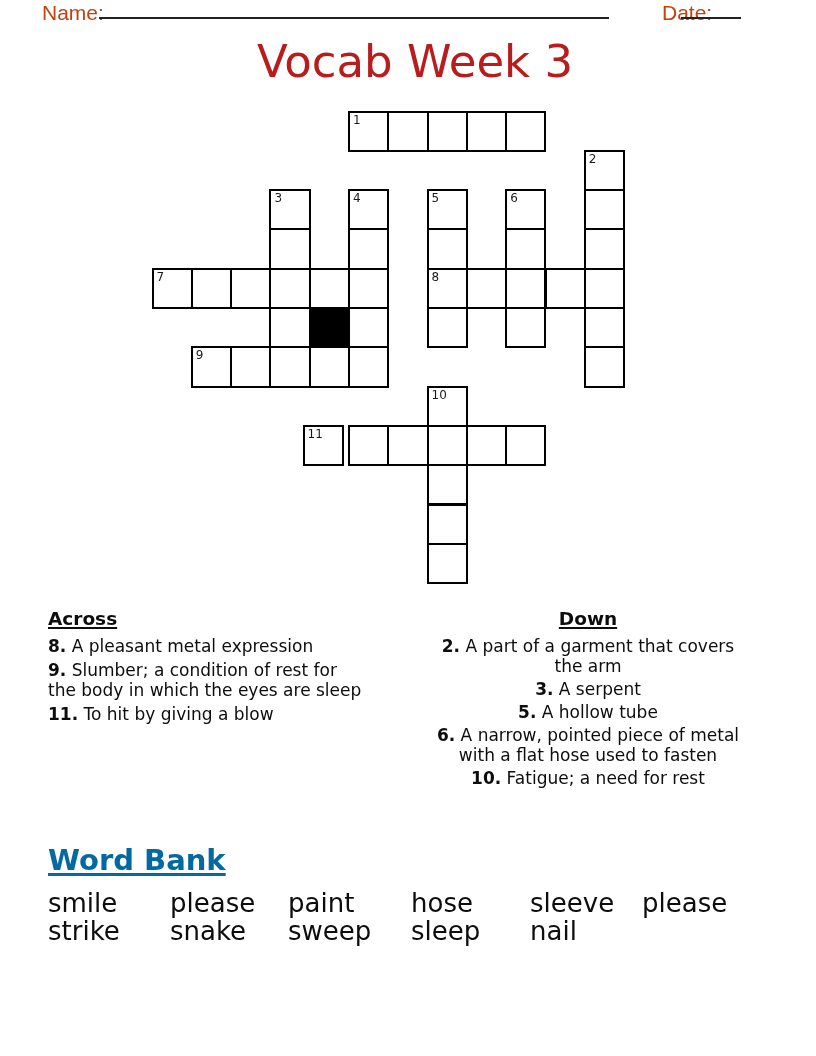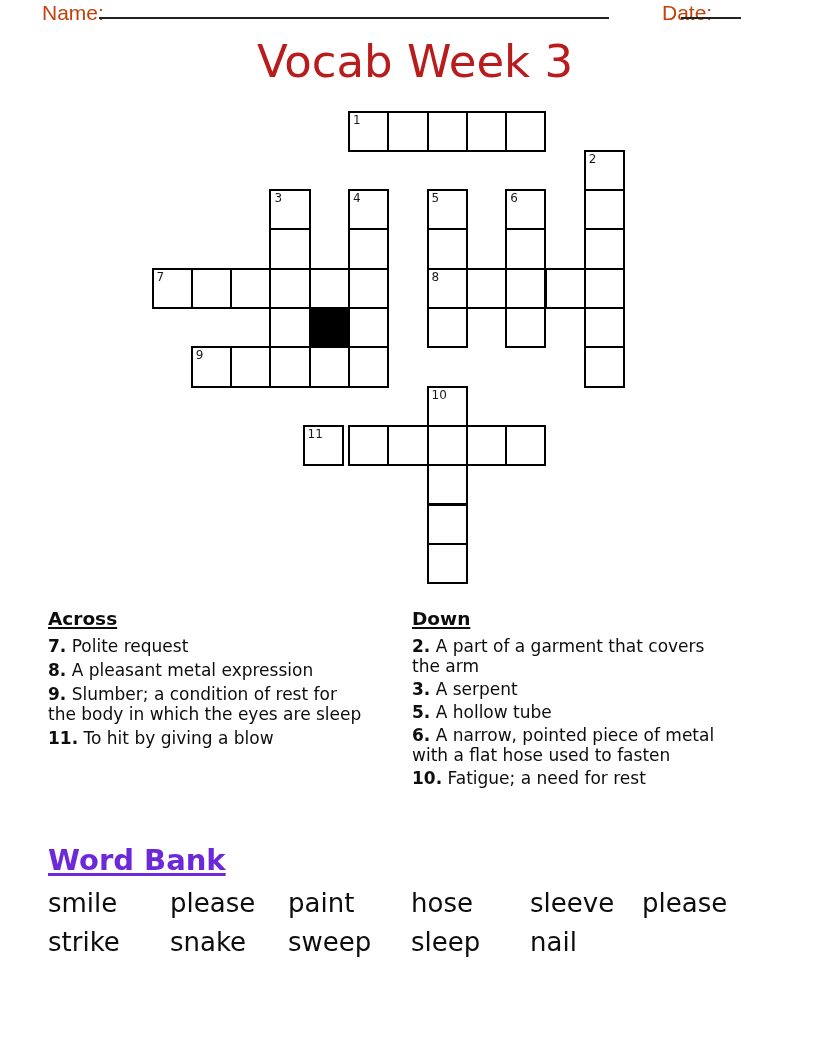--- a/index.html
+++ b/index.html
@@ -56,21 +56,21 @@
     position: absolute;
     left: 3px;
     top: 0px;
     font-size: 12px;
     line-height: 14px;
     color: #1a1a1a;
   }
   
   .clue-col { position: absolute; top: 608px; }
   .clue-col.across { left: 48px;  width: 348px; }
-  .clue-col.down   { left: 412px; width: 352px; }
+  .clue-col.down   { left: 412px; width: 352px; text-align: center; }
   .clue-head {
     font-size: 18.5px;
     line-height: 22px;
     font-weight: bold;
     text-decoration: underline;
     text-decoration-thickness: 2px;
     text-underline-offset: 2px;
     margin: 0 0 6px 0;
     color: #0d0d0d;
   }
@@ -81,27 +81,26 @@
   .clue .ctext { white-space: pre-line; }
   
   .word-bank { position: absolute; left: 48px; top: 843px; width: 740px; }
   .wb-title {
     font-size: 29px;
     line-height: 34px;
     font-weight: bold;
     text-decoration: underline;
     text-decoration-thickness: 2.5px;
     text-underline-offset: 3px;
-    color: #6d28d9;
+    color: #0369a1;
   }
   .wb-words {
     margin-top: 12px;
     display: grid;
     grid-template-columns: 122px 118px 123px 119px 112px 1fr;
-    row-gap: 11px;
     font-size: 26px;
     line-height: 28px;
     color: #0d0d0d;
   }
 </style>
 </head>
 <body>
 
 <div class="page">
 
@@ -182,21 +181,20 @@
       <div class="cell" style="left: 314.4px; top: 314.4px;"></div>
       <div class="cell" style="left: 353.7px; top: 314.4px;"></div>
       <div class="cell" style="left: 275.1px; top: 353.7px;"></div>
       <div class="cell" style="left: 275.1px; top: 393px;"></div>
       <div class="cell" style="left: 275.1px; top: 432.3px;"></div>
     </div>
 
   <div class="clue-col across">
     <h3 class="clue-head">Across</h3>
     <div>
-        <p class="clue"><b class="cnum">7.</b><span class="ctext"> Polite request</span></p>
         <p class="clue"><b class="cnum">8.</b><span class="ctext"> A pleasant metal expression</span></p>
         <p class="clue"><b class="cnum">9.</b><span class="ctext"> Slumber; a condition of rest for
 the body in which the eyes are sleep</span></p>
         <p class="clue"><b class="cnum">11.</b><span class="ctext"> To hit by giving a blow</span></p>
       </div>
   </div>
 
   <div class="clue-col down">
     <h3 class="clue-head">Down</h3>
     <div>

